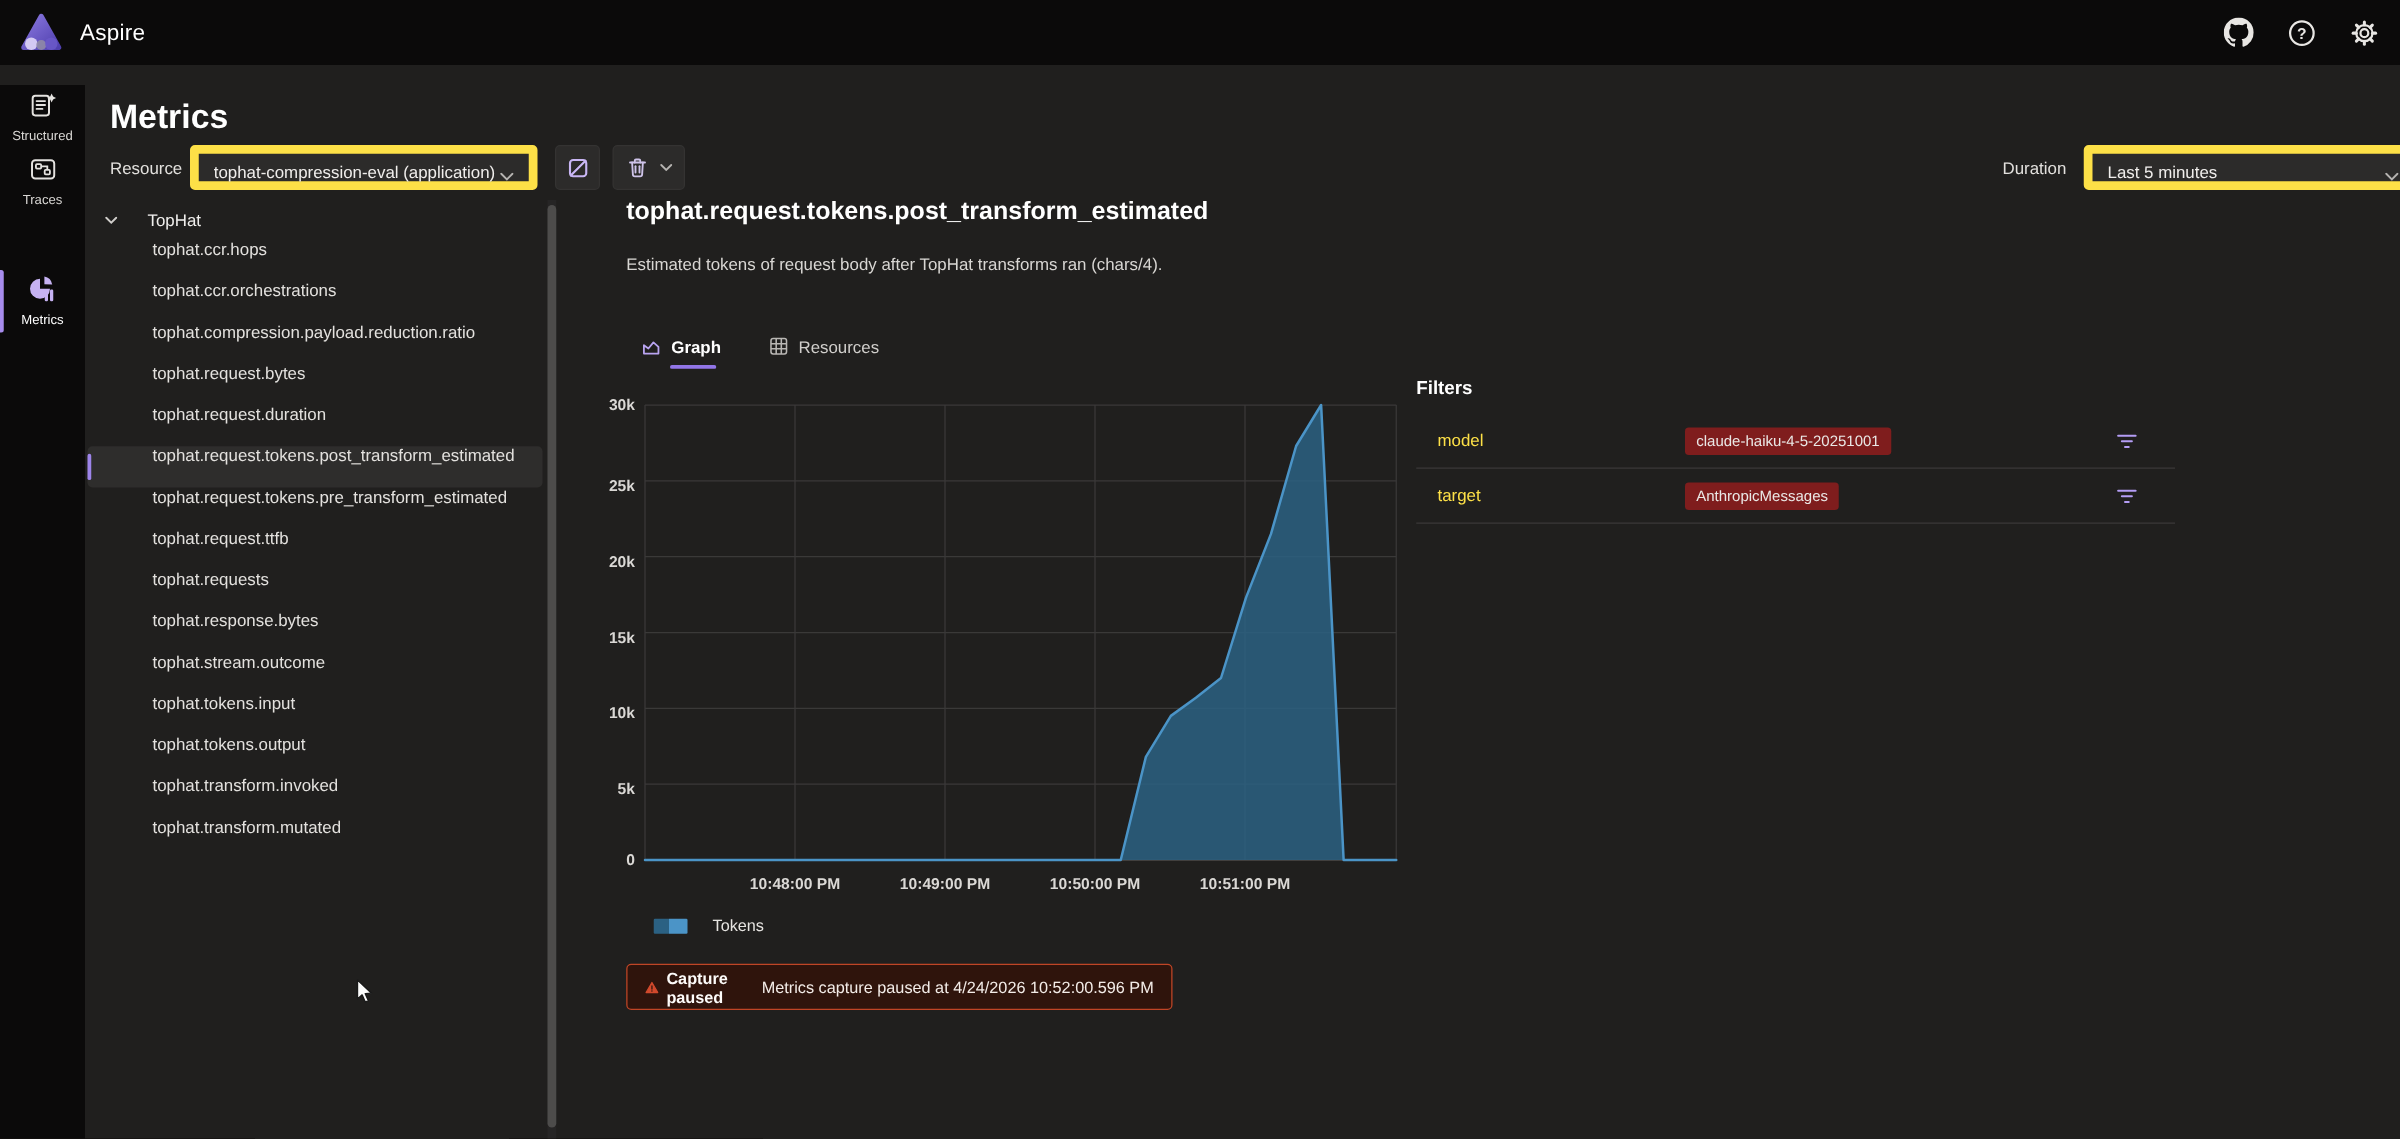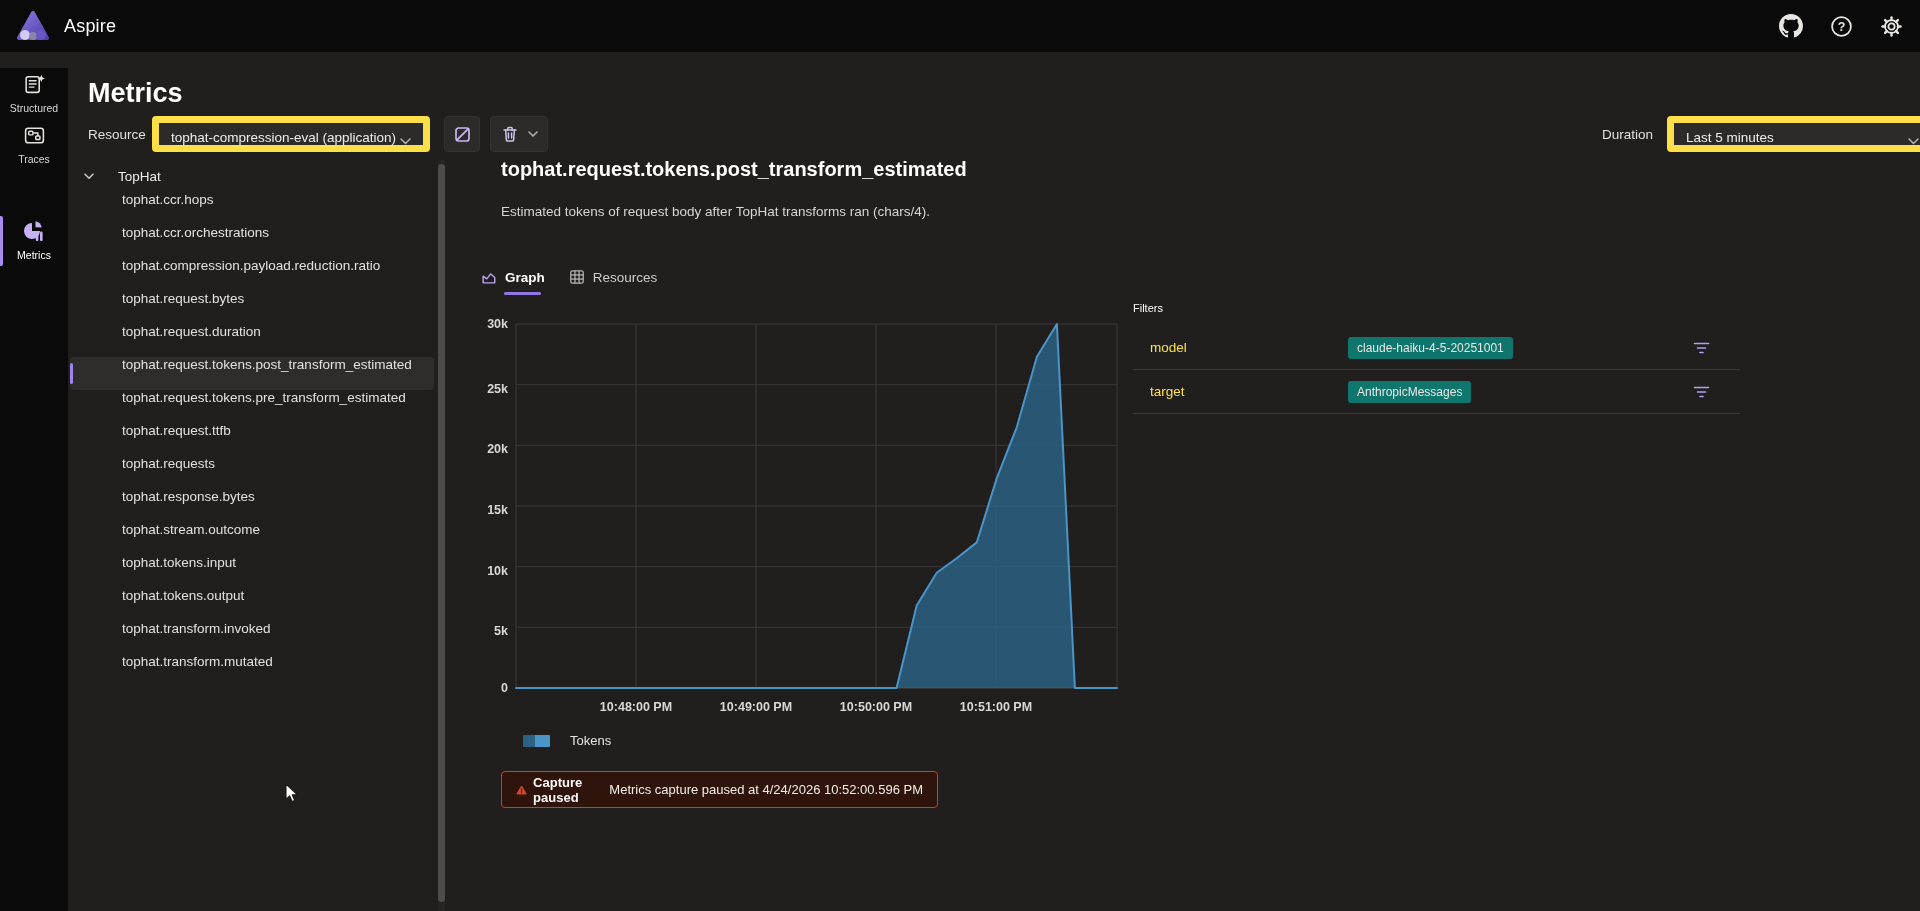--- a/index.html
+++ b/index.html
@@ -31,40 +31,40 @@
   .tree-header{height:32px;display:flex;align-items:center;padding-left:16px;gap:24px;font-size:13.5px;color:#f0efed;cursor:pointer}
   .tree-item{height:33px;margin:0 2px;display:flex;align-items:flex-start;padding-left:52px;font-size:13.5px;color:#e3e1de;
              border-radius:4px;cursor:pointer;position:relative;white-space:nowrap}
   .tree-item.selected{background:#2e2d2c}
   .tree-item.selected .sel-bar{position:absolute;left:0;top:6px;width:3px;height:21px;background:#9d84ea;border-radius:2px}
   .tree-scrollbar{position:absolute;left:438px;top:160px;width:7px;height:751px;background:#262525}
   .tree-scrollbar .thumb{position:absolute;left:0;top:4px;width:7px;height:738px;background:#4d4c4b;border-radius:4px}
   
   .metric-title{position:absolute;left:501px;top:158px;font-size:20px;font-weight:700;color:#fff}
   .metric-desc{position:absolute;left:501px;top:204px;font-size:13.5px;color:#d8d6d3}
-  .tabs{position:absolute;left:480px;top:260px;display:flex;gap:24px;height:34px}
+  .tabs{position:absolute;left:512px;top:260px;display:flex;gap:38px;height:34px}
   .tab{display:flex;align-items:center;gap:8px;font-size:13.5px;color:#d0cecb;cursor:pointer;position:relative}
   .tab.active{color:#fff;font-weight:700}
   .tab.active::after{content:"";position:absolute;left:24px;bottom:-1px;width:37px;height:3px;background:#9276e8;border-radius:2px}
   .chart-wrap{position:absolute;left:480px;top:300px;width:660px;height:420px}
   .tick{font:700 12.5px "Liberation Sans",sans-serif;fill:#dad8d5}
   .legend{position:absolute;left:523px;top:733px;display:flex;align-items:center;gap:20px;cursor:pointer}
   .legend .swatch{width:27px;height:12px;border-radius:1px}
   .legend .lbl{font-size:13px;color:#e6e4e1}
   
   .banner{position:absolute;left:501px;top:771px;width:437px;height:37px;background:#2f140c;border:1px solid #c04526;
           border-radius:4px;display:flex;align-items:center;padding:0 14px;gap:6px}
   .banner b{font-size:13px;color:#fdfbf9}
   .banner .msg{font-size:13px;color:#f3ece8;margin-left:6px;white-space:nowrap}
   
   .filters{position:absolute;left:1133px;top:300px;width:607px}
-  .filters h3{margin:2px 0 12px 0;font-size:11px;font-weight:400;color:#fff}
+  .filters h3{margin:2px 0 12px 0;font-size:15px;font-weight:700;color:#fff}
   .filter-row{height:44px;display:flex;align-items:center;border-bottom:1px solid #3a3938;padding-left:17px}
   .filter-row .flabel{width:198px;font-size:13.5px;color:#fde047}
-  .pill{background:#0f766e;border-radius:3px;padding:4px 9px;font-size:12px;color:#eae8e6}
+  .pill{background:#7f1d1d;border-radius:3px;padding:4px 9px;font-size:12px;color:#eae8e6}
   .ficon{margin-left:auto;margin-right:30px;cursor:pointer;display:flex}
   
   .cursor{position:absolute;left:285px;top:783px;pointer-events:none}
 </style>
 </head>
 <body>
 
 <div class="stage">
 
   <div class="topbar">

